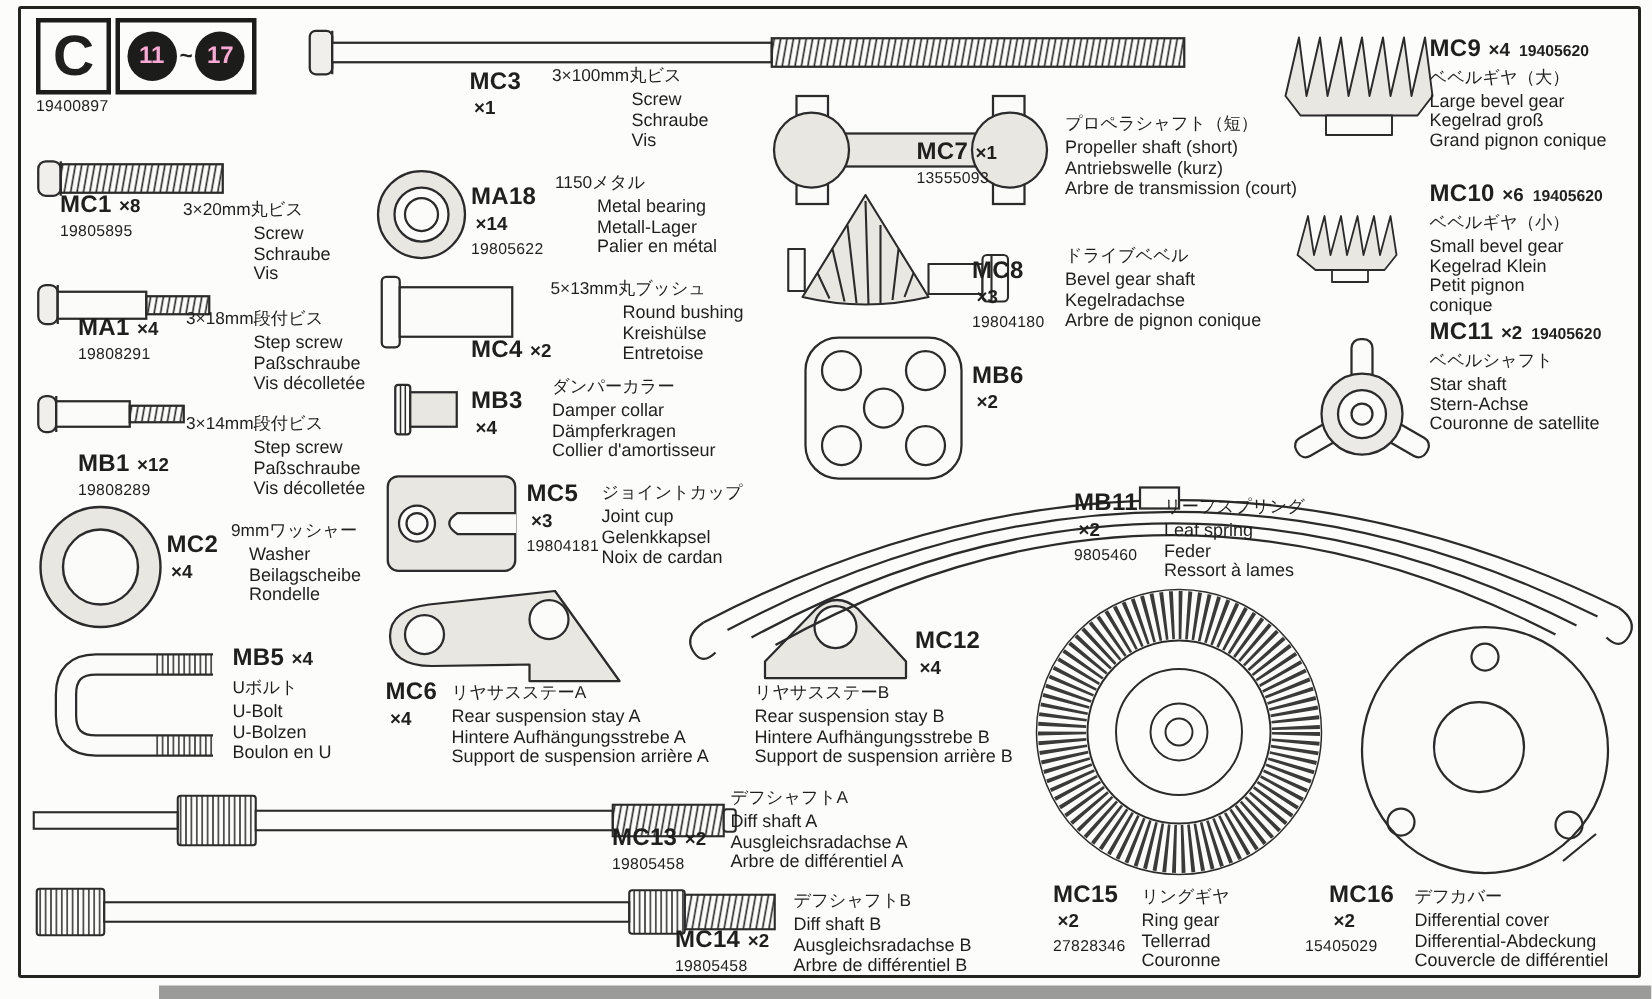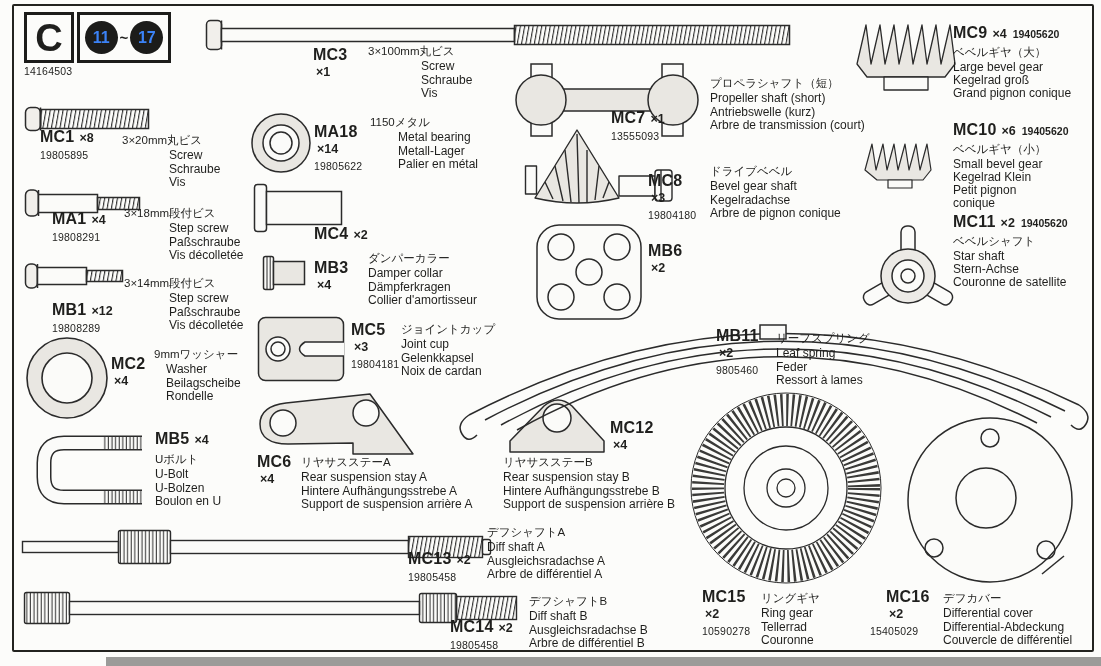--- a/index.html
+++ b/index.html
@@ -14,21 +14,21 @@
   .code{font-weight:bold;font-size:16px;letter-spacing:.2px}
   .qty{font-size:12.5px;font-weight:bold;margin-left:5px}
   .stack .qty{display:block;margin:1px 0 0 3px}
   .pno{font-size:10.5px;margin-top:3px;letter-spacing:.2px;line-height:11px}
   .desc{position:absolute;font-size:12px;line-height:13.5px;white-space:nowrap}
   .jp{font-size:11.5px;line-height:14px;margin-bottom:2px}
   .badge-row{display:flex}
   .bx{border:3px solid #1c1c1a;background:#fcfcfa;box-sizing:border-box;height:51px;
       display:flex;align-items:center;justify-content:center;margin-right:3px}
   .bigC{font-size:38px;font-weight:900;line-height:1}
-  .numc{width:33px;height:33px;border-radius:50%;background:#1c1c1a;color:#3b82f6;
+  .numc{width:33px;height:33px;border-radius:50%;background:#1c1c1a;color:#f9a8d4;
         font-weight:bold;font-size:16px;display:flex;align-items:center;justify-content:center}
   .tilde{font-size:15px;font-weight:bold;margin:0 2px}
   .gcol{position:absolute;white-space:nowrap}
   .pni{font-size:10.5px;margin-left:6px;font-weight:bold}
   .gdesc{font-size:12px;line-height:13px;margin-top:3px}
 </style>
 </head>
 <body>
 
 <div class="page">
@@ -51,21 +51,21 @@
     <div class="badge-row">
       <div class="bx" style="width:50px">
         <span class="bigC">C</span>
       </div>
       <div class="bx" style="width:94px">
         <span class="numc">11</span>
         <span class="tilde">~</span>
         <span class="numc">17</span>
       </div>
     </div>
-    <div class="pno">14164503</div>
+    <div class="pno">19400897</div>
   </div>
 
   <svg class="draw" style="left:205px;top:17px" width="590" height="36">
     <g stroke="#2b2b2b" stroke-width="1.5" fill="none">
       <rect x="1.5" y="3.5" width="15" height="29" rx="4" fill="#f1efeb"></rect>
       <line x1="16.5" y1="3.5" x2="16.5" y2="32.5"></line>
       <rect x="16.5" y="11.5" width="293" height="13" fill="#fbfbf9"></rect>
       <rect x="309.5" y="8.5" width="275" height="19" fill="url(#th)"></rect>
     </g>
   </svg>
@@ -331,21 +331,21 @@
   <div class="lbl stack" style="left:257px;top:453px">
     <span class="code">MC6</span>
     <span class="qty">×4</span>
   </div>
 
   <div class="lbl stack" style="left:610px;top:419px">
     <span class="code">MC12</span>
     <span class="qty">×4</span>
   </div>
 
-  <div class="lbl" style="left:611px;top:109px">
+  <div class="lbl" style="left:611px;top:93px">
     <span class="code">MC7</span><span class="qty">×1</span>
     <div class="pno">13555093</div>
   </div>
 
   <div class="lbl stack" style="left:648px;top:172px">
     <span class="code">MC8</span>
     <span class="qty">×3</span>
     <div class="pno">19804180</div>
   </div>
 
@@ -366,21 +366,21 @@
   </div>
 
   <div class="lbl" style="left:450px;top:618px">
     <span class="code">MC14</span><span class="qty">×2</span>
     <div class="pno">19805458</div>
   </div>
 
   <div class="lbl stack" style="left:702px;top:588px">
     <span class="code">MC15</span>
     <span class="qty">×2</span>
-    <div class="pno">10590278</div>
+    <div class="pno">27828346</div>
   </div>
 
   <div class="lbl stack" style="left:870px;top:588px">
     <span class="code" style="margin-left:16px">MC16</span>
     <span class="qty" style="margin-left:19px">×2</span>
     <div class="pno">15405029</div>
   </div>
 
   <div class="desc" style="left:368px;top:44px">
     <div class="jp">3×100mm丸ビス</div>
@@ -436,20 +436,28 @@
 
   <div class="desc" style="left:370px;top:115px">
     <div class="jp">1150メタル</div>
     <div style="margin-left:28px">
       <div>Metal bearing</div>
       <div>Metall-Lager</div>
       <div>Palier en métal</div>
     </div>
   </div>
 
+  <div class="desc" style="left:367px;top:186px">
+    <div class="jp">5×13mm丸ブッシュ</div>
+    <div style="margin-left:48px">
+      <div>Round bushing</div>
+      <div>Kreishülse</div>
+      <div>Entretoise</div>
+    </div>
+  </div>
 
   <div class="desc" style="left:368px;top:251px">
     <div class="jp">ダンパーカラー</div>
     <div>Damper collar</div>
     <div>Dämpferkragen</div>
     <div>Collier d'amortisseur</div>
   </div>
 
   <div class="desc" style="left:401px;top:322px">
     <div class="jp">ジョイントカップ</div>

